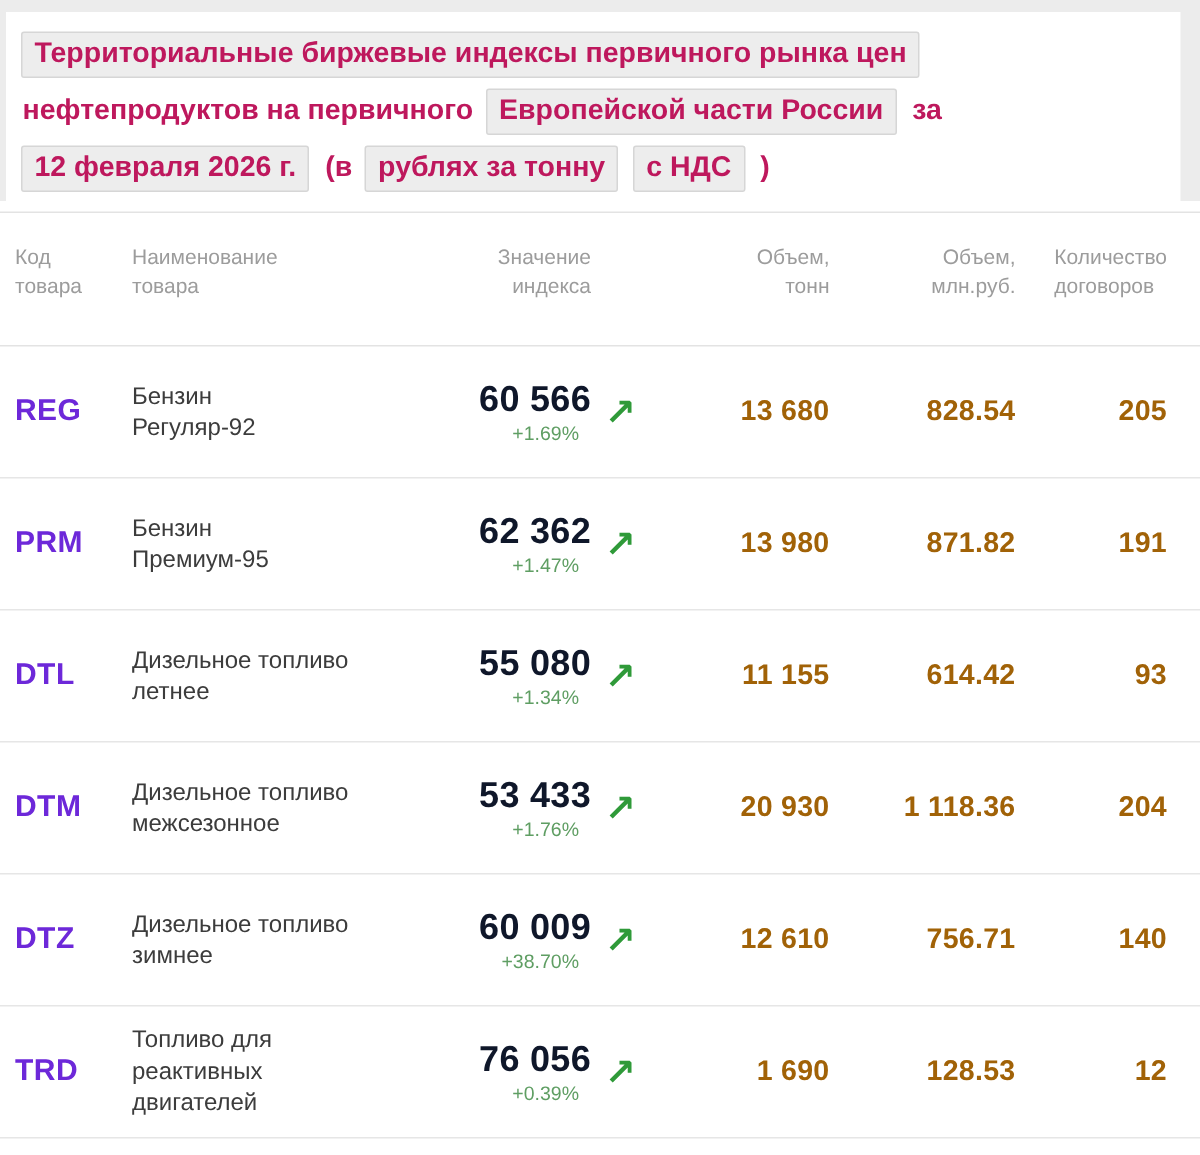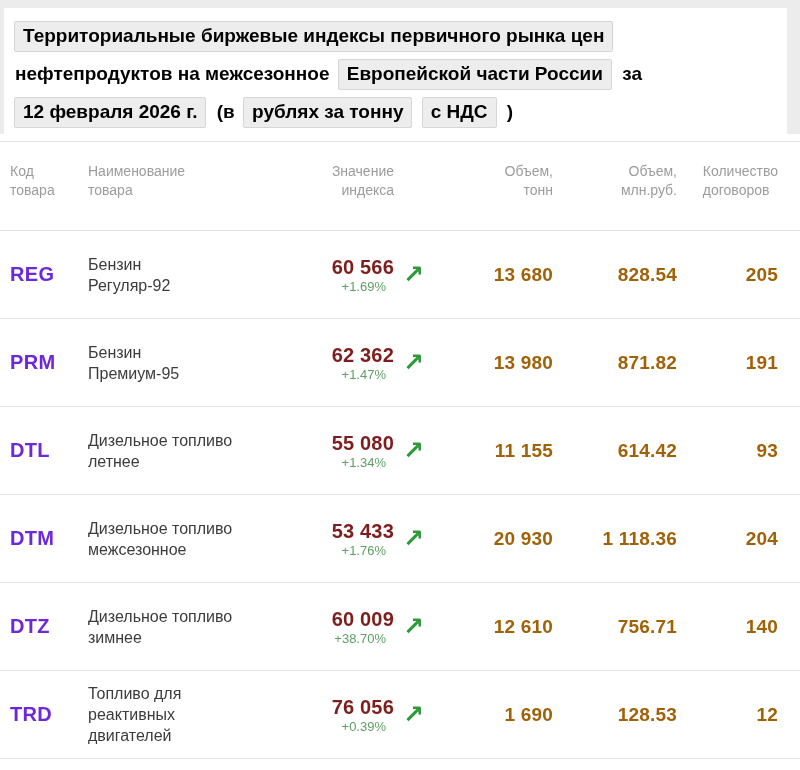--- a/index.html
+++ b/index.html
@@ -8,21 +8,21 @@
     background:#ffffff;color:#1c1c1c;
     font-family:"Liberation Sans","DejaVu Sans",sans-serif;
   }
   
   .strip-top{position:absolute;left:0;top:0;width:800px;height:8px;background:#ececec;}
   .strip-left{position:absolute;left:0;top:0;width:4px;height:134px;background:#ececec;}
   .strip-right{position:absolute;right:0;top:0;width:13px;height:134px;background:#ececec;}
 
   
   .title-block{padding:21px 26px 13px 14px;}
-  .title-line{margin-bottom:7px;line-height:26px;font-size:19px;font-weight:bold;color:#000000;white-space:nowrap;}
+  .title-line{margin-bottom:7px;line-height:26px;font-size:19px;font-weight:bold;color:#be185d;white-space:nowrap;}
   .title-line:last-child{margin-bottom:0;}
   .tag{
     display:inline-block;background:#ededed;border:1px solid #d6d6d6;border-radius:2px;
     padding:1px 8px 2px;margin-right:4px;cursor:pointer;
   }
   .plain{display:inline-block;padding:0 3px 0 1px;}
 
   
   .grid{
     display:grid;
@@ -41,21 +41,21 @@
   .th-block{display:inline-block;text-align:left;}
 
   .row{
     min-height:67px;
     border-bottom:1px solid #e6e6e6;
     padding-top:10px;padding-bottom:10px;
   }
   .c-code{font-size:20px;font-weight:bold;color:#6d28d9;letter-spacing:.3px;}
   .c-name{font-size:16px;color:#3c3c3c;line-height:21px;white-space:pre-line;}
   .c-value{text-align:right;}
-  .c-value .val{font-size:20px;font-weight:bold;color:#7f1d1d;letter-spacing:.2px;}
+  .c-value .val{font-size:24px;font-weight:bold;color:#0f172a;letter-spacing:.2px;}
   .c-value .pct{font-size:13px;color:#5f9e63;padding-right:8px;margin-top:0;}
   .c-arrow{
     font-family:"DejaVu Sans",sans-serif;
     font-size:25px;font-weight:bold;color:#2f9a39;
     padding-left:9px;line-height:1;
   }
   .c-num{font-size:19px;color:#a16207;text-align:right;letter-spacing:.2px;font-weight:bold;}
   .c-tons{padding-right:7px;}
   .c-rub{padding-right:9px;}
 </style>
@@ -64,21 +64,21 @@
 
 <div class="strip-top"></div>
 <div class="strip-left"></div>
 <div class="strip-right"></div>
 
 <div class="title-block">
   <div class="title-line">
     <span class="tag">Территориальные биржевые индексы первичного рынка цен</span>
   </div>
   <div class="title-line">
-    <span class="plain">нефтепродуктов на межсезонное</span>
+    <span class="plain">нефтепродуктов на первичного</span>
     <span class="tag">Европейской части России</span>
     <span class="plain">за</span>
   </div>
   <div class="title-line">
     <span class="tag">12 февраля 2026 г.</span>
     <span class="plain">(в</span>
     <span class="tag">рублях за тонну</span>
     <span class="tag">с НДС</span>
     <span class="plain">)</span>
   </div>

